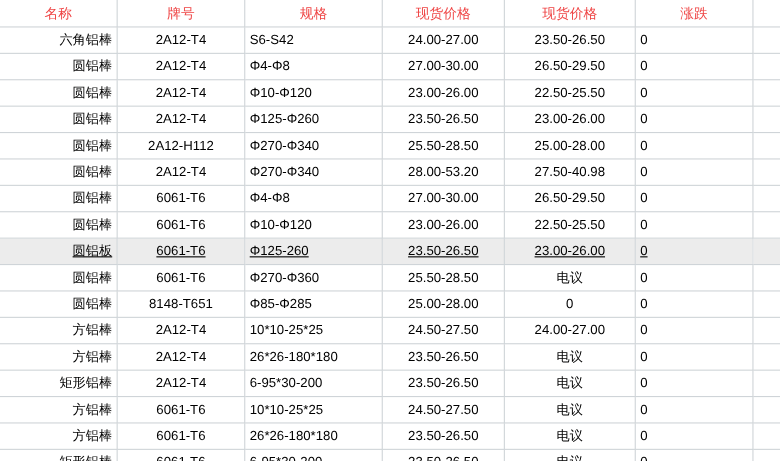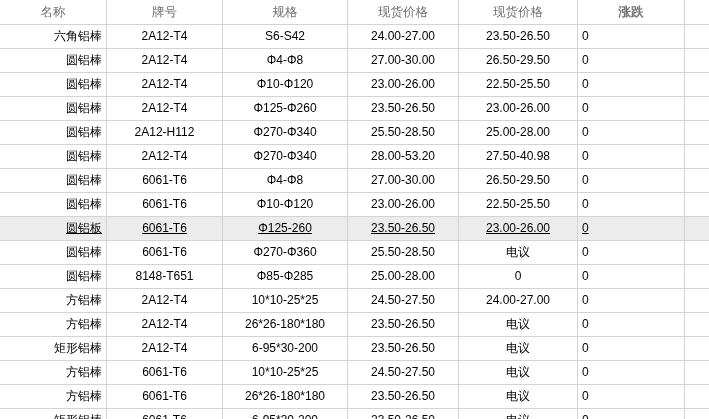--- a/index.html
+++ b/index.html
@@ -32,40 +32,40 @@
     font-weight: normal;
     font-size: 12px;
     white-space: nowrap;
     overflow: hidden;
     text-overflow: clip;
   }
   table.price-table thead th {
     background: #ffffff;
     text-align: center;
     font-size: 12.5px;
-    color: #737373;
+    color: #ef4444;
     height: 24px;
     line-height: 24px;
     border-top: none;
   }
   table.price-table thead th:first-child {
     border-left: none;
   }
   table.price-table thead th:last-child {
     border-right: none;
   }
   table.price-table tbody td:first-child {
     border-left: none;
   }
   table.price-table tbody td:last-child {
     border-right: none;
   }
   .col-name   { width: 98px;  text-align: right; }
   .col-brand  { width: 107px; text-align: center; }
-  .col-spec   { width: 116px; text-align: center; }
+  .col-spec   { width: 116px; }
   .col-spot   { width: 102px; text-align: center; }
   .col-order  { width: 110px; text-align: center; }
   .col-change { width: 98px;  text-align: left; padding-left: 9px; }
   .col-unit   { width: 78px;  text-align: center; }
   tbody tr.row-highlight td {
     background: #ececec;
     text-decoration: underline;
   }
   tbody tr td {
     background: #ffffff;
@@ -76,21 +76,21 @@
 
 <div class="price-table-wrap">
   <table class="price-table">
     <thead>
       <tr>
         <th class="col-name">名称</th>
         <th class="col-brand">牌号</th>
         <th class="col-spec">规格</th>
         <th class="col-spot">现货价格</th>
         <th class="col-order">现货价格</th>
-        <th class="col-change" style="text-align:center;font-weight:bold;">涨跌</th>
+        <th class="col-change" style="text-align:center;">涨跌</th>
         <th class="col-unit">单位</th>
       </tr>
     </thead>
     <tbody id="table-body">
         <tr>
           <td class="col-name">六角铝棒</td>
           <td class="col-brand">2A12-T4</td>
           <td class="col-spec">S6-S42</td>
           <td class="col-spot">24.00-27.00</td>
           <td class="col-order">23.50-26.50</td>

